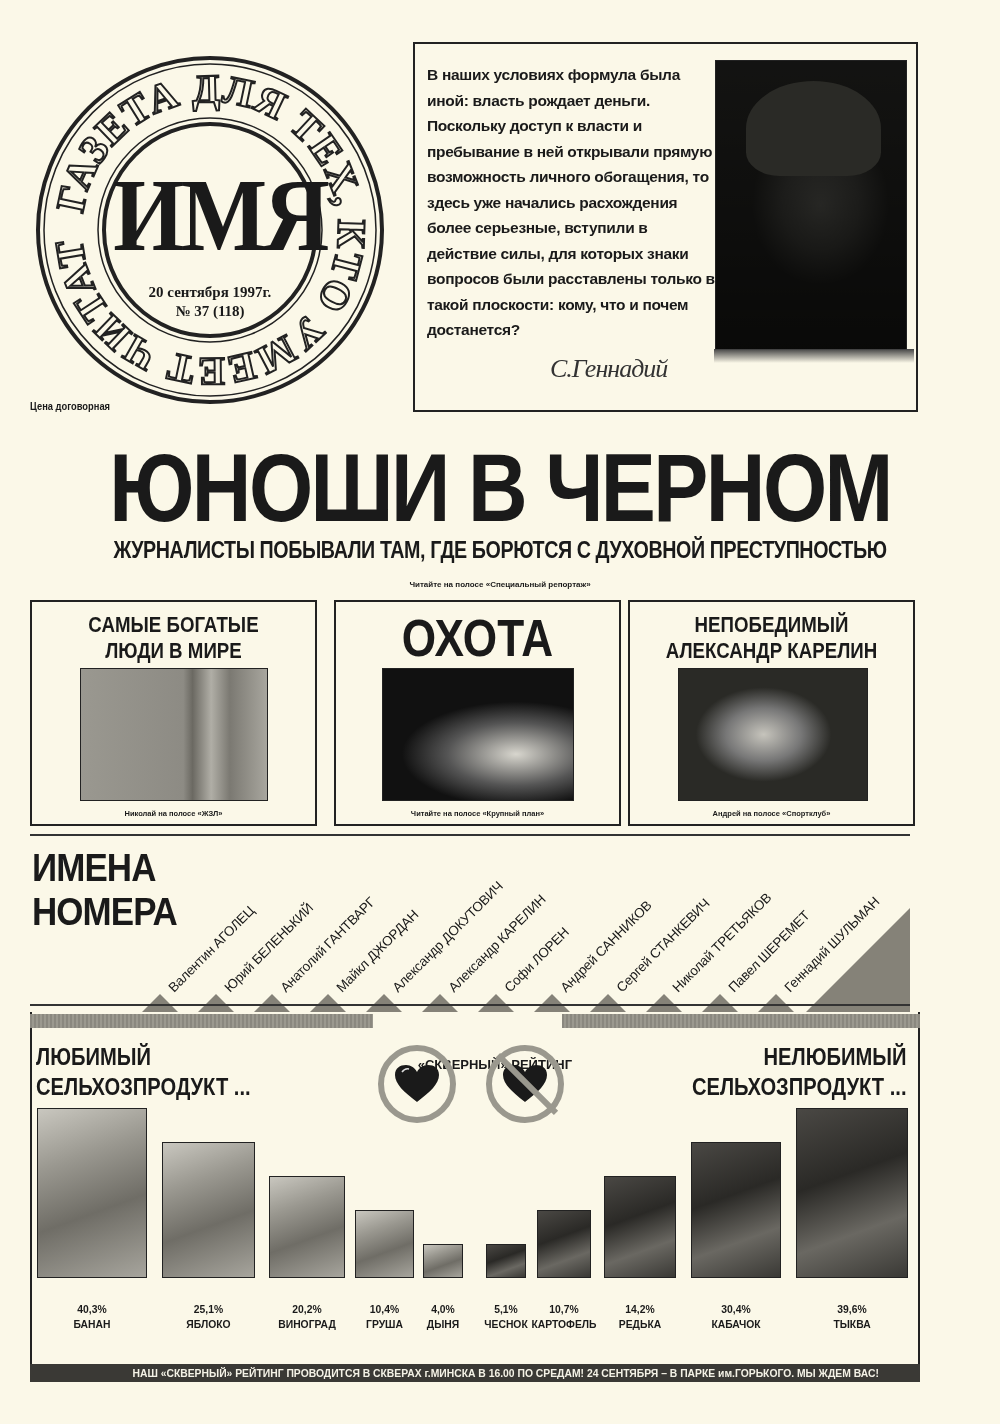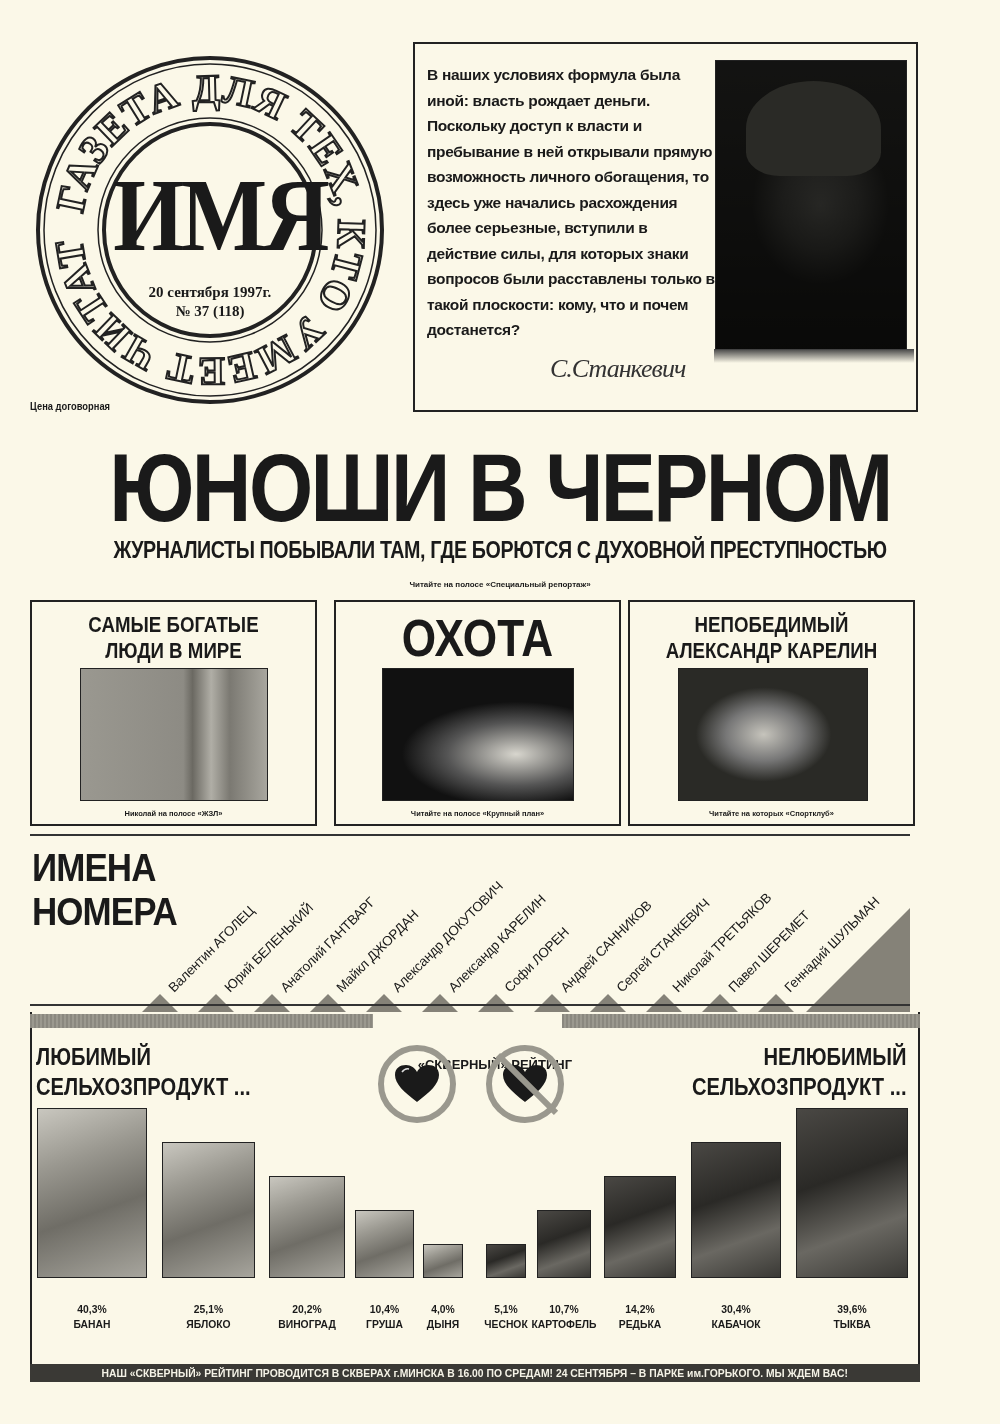--- a/index.html
+++ b/index.html
@@ -66,21 +66,21 @@
   .heart-icon svg { position: absolute; left: 10px; top: 13px; }
   #heart-like { left: 378px; }
   #heart-dislike { left: 486px; }
   #heart-dislike::after { content:""; position:absolute; left:32px; top:-8px; width:6px; height:82px; background:#9a988e; transform:rotate(-45deg); }
 
   .bar-photo { position: absolute; bottom: 86px; border: 1px solid #222; }
   .bar-photo.like { background: linear-gradient(160deg, #c9c7bf 0%, #9a9890 30%, #6f6d66 60%, #a7a59d 100%); }
   .bar-photo.dislike { background: linear-gradient(160deg, #4a4844 0%, #2a2926 40%, #6a6862 70%, #3a3935 100%); }
   .bar-label { position: absolute; bottom: 18px; text-align: center; font-size: 11.5px; font-weight: 900; line-height: 15px; transform: scaleX(0.9); }
 
-  #footer { left: 30px; top: 1364px; width: 890px; height: 18px; background: #3a3935; color: #f4f2e6; text-align: center; font-size: 11.5px; font-weight: 700; line-height: 18px; }
+  #footer { left: 30px; top: 1364px; width: 890px; height: 18px; background: #3a3935; color: #f4f2e6; text-align: right; font-size: 11.5px; font-weight: 700; line-height: 18px; }
   #footer span { display: inline-block; transform: scaleX(0.9); }
 </style>
 </head>
 <body>
 
 <div id="seal" class="abs">
   <svg width="360" height="360" viewBox="0 0 360 360">
     <defs>
       <path id="ringpath" d="M180,180 m-128,0 a128,128 0 1,1 256,0 a128,128 0 1,1 -256,0"></path>
     </defs>
@@ -93,21 +93,21 @@
     </text>
   </svg>
   <div class="abs" style="left:70px;top:110px;width:220px;text-align:center;font-family:'Liberation Serif',serif;font-weight:900;font-size:104px;line-height:110px;letter-spacing:-4px;transform:scaleX(0.88);transform-origin:center;color:#1a1a1a;">ИМЯ</div>
   <div class="abs" style="left:70px;top:234px;width:220px;text-align:center;font-family:'Liberation Serif',serif;font-weight:700;font-size:15px;">20 сентября 1997г.</div>
   <div class="abs" style="left:70px;top:253px;width:220px;text-align:center;font-family:'Liberation Serif',serif;font-weight:700;font-size:15px;">№ 37 (118)</div>
 </div>
 <div id="price" class="abs">Цена договорная</div>
 
 <div id="quote-box" class="abs">
   <div id="quote-text" class="abs">В наших условиях формула была иной: власть рождает деньги. Поскольку доступ к власти и пребывание в ней открывали прямую возможность личного обогащения, то здесь уже начались расхождения более серьезные, вступили в действие силы, для которых знаки вопросов были расставлены только в такой плоскости: кому, что и почем достанется?</div>
-  <div id="quote-sign" class="abs">С.Станкевич</div>
+  <div id="quote-sign" class="abs">С.Геннадий</div>
   <div id="portrait" class="abs"></div>
 </div>
 
 <div id="headline" class="abs" style="transform-origin:center top;">ЮНОШИ В ЧЕРНОМ</div>
 <div id="subhead" class="abs" style="transform-origin:center top;">ЖУРНАЛИСТЫ ПОБЫВАЛИ ТАМ, ГДЕ БОРЮТСЯ С ДУХОВНОЙ ПРЕСТУПНОСТЬЮ</div>
 <div id="subhead-ref" class="abs">Читайте на полосе «Специальный репортаж»</div>
 
 <div id="story-1" class="abs story">
   <div class="story-title" style="transform-origin:center top;">
     <div>САМЫЕ БОГАТЫЕ</div>
@@ -120,21 +120,21 @@
   <div class="story-title" style="transform-origin:center top;">ОХОТА</div>
   <div class="story-photo"></div>
   <div class="story-ref">Читайте на полосе «Крупный план»</div>
 </div>
 <div id="story-3" class="abs story">
   <div class="story-title" style="transform-origin:center top;">
     <div>НЕПОБЕДИМЫЙ</div>
       <div>АЛЕКСАНДР КАРЕЛИН</div>
   </div>
   <div class="story-photo"></div>
-  <div class="story-ref">Читайте на которых «Спортклуб»</div>
+  <div class="story-ref">Андрей на полосе «Спортклуб»</div>
 </div>
 
 <div id="rule-1" class="abs"></div>
 <div id="names-strip" class="abs">
   <div id="big-tri"></div>
   <div class="tri" style="left:112px"></div>
   <div class="tri" style="left:168px"></div>
   <div class="tri" style="left:224px"></div>
   <div class="tri" style="left:280px"></div>
   <div class="tri" style="left:336px"></div>

